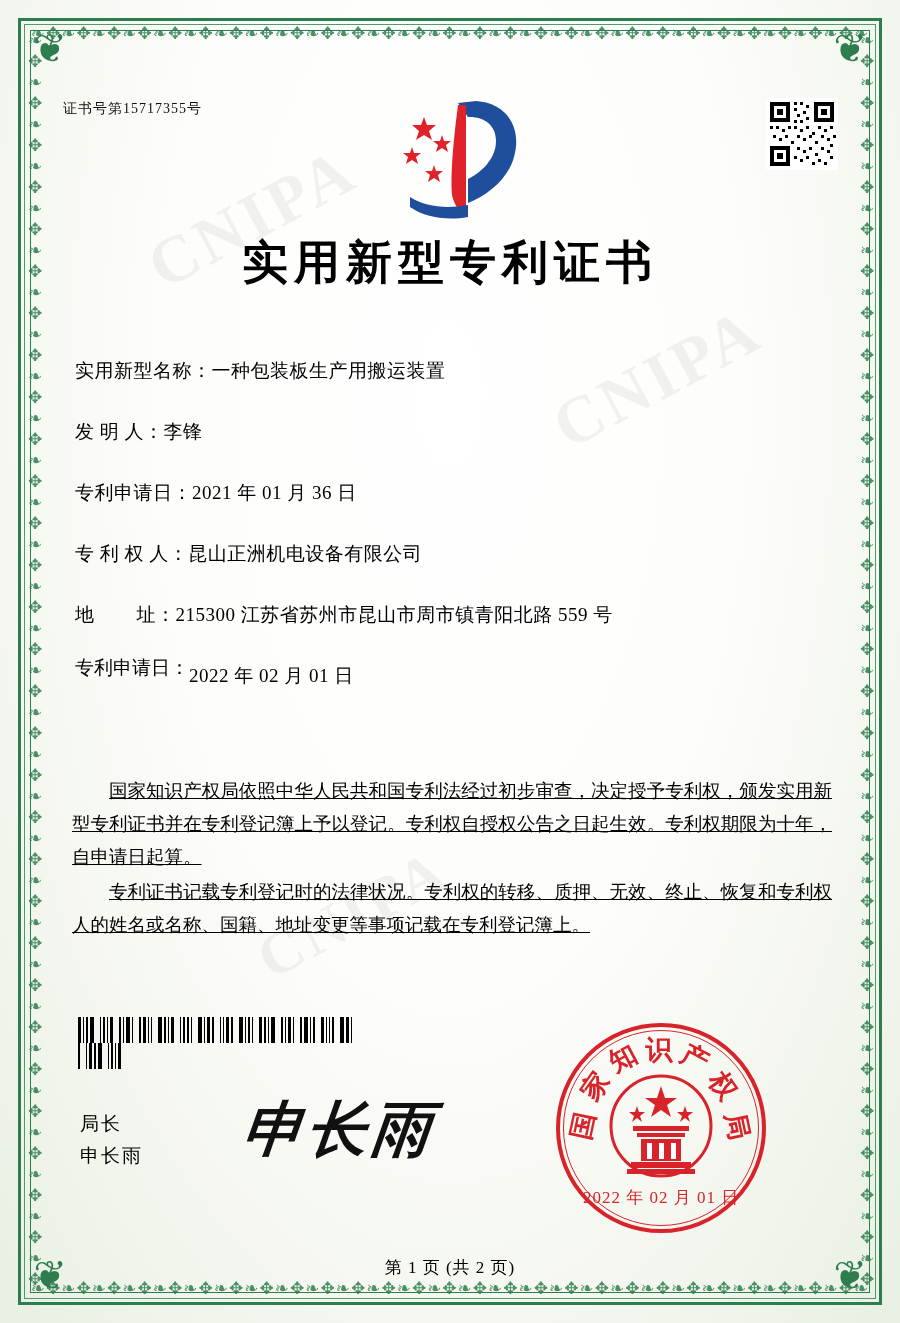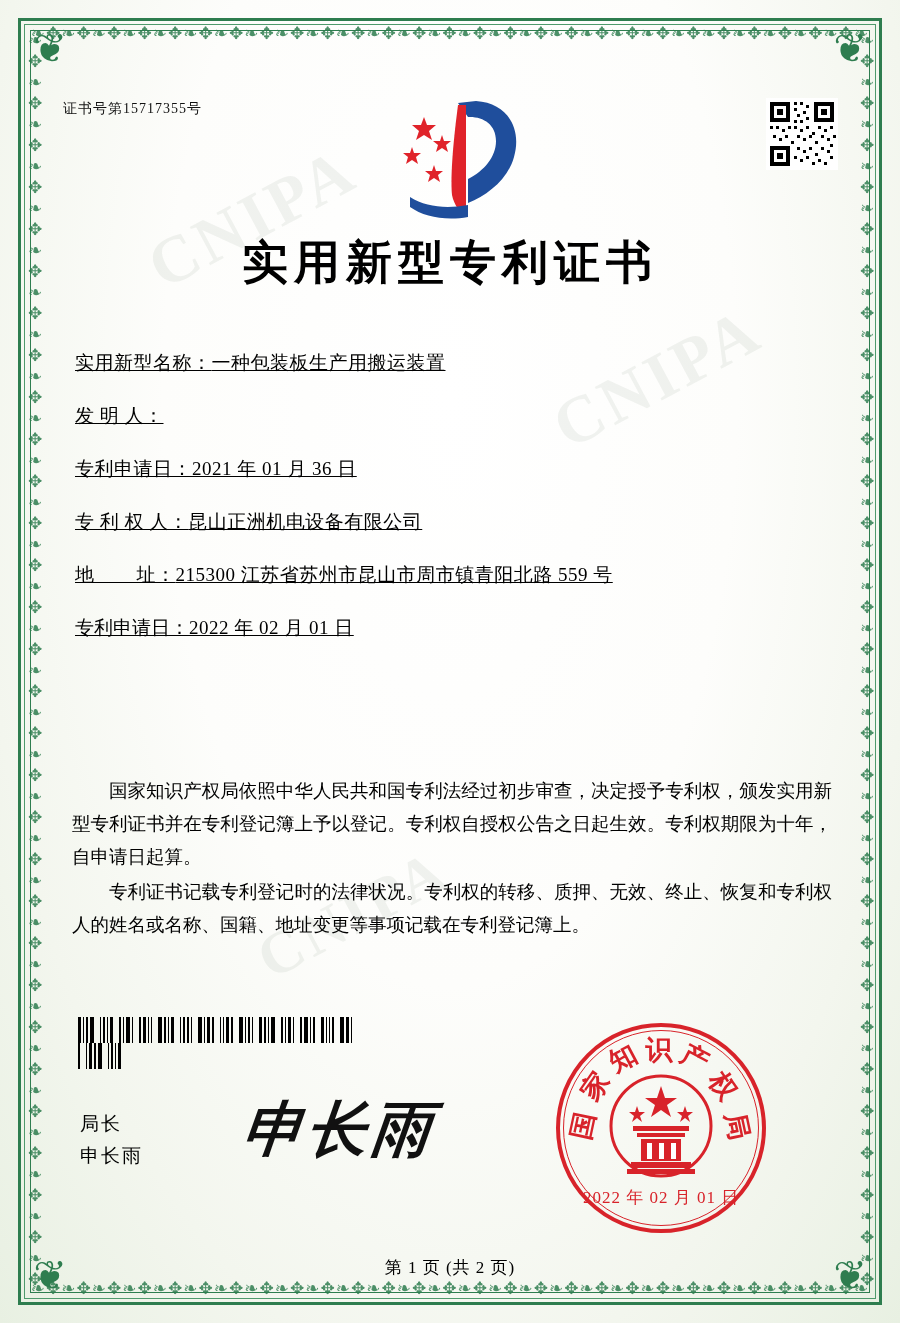--- a/index.html
+++ b/index.html
@@ -126,56 +126,57 @@
     letter-spacing: 6px;
     color: #000;
   }
 
   
   .fields {
     position: absolute;
     left: 75px;
     right: 66px;
     top: 350px;
-    text-decoration: underline;
   }
   .field-row {
     display: flex;
     align-items: baseline;
     font-size: 19px;
     color: #000;
     margin-bottom: 27px;
     letter-spacing: .5px;
   }
   .field-label {
     white-space: pre;
     flex: 0 0 auto;
   }
   .field-value {
     flex: 1 1 auto;
     letter-spacing: .5px;
+    margin-top: 8px;
   }
   .row-split { display: flex; align-items: baseline; margin-bottom: 24px; font-size: 19px; }
   .split-left { flex: 0 0 390px; display: flex; }
   .split-right { flex: 1 1 auto; display: flex; }
 
   
   .paragraphs {
     position: absolute;
     left: 72px;
     right: 68px;
     top: 775px;
     font-size: 18.5px;
     line-height: 33px;
     color: #000;
     text-align: justify;
   }
   .paragraphs p {
     margin: 0 0 2px 0;
     text-indent: 2em;
+    text-decoration: underline;
   }
 
   
   .barcode {
     position: absolute;
     left: 78px;
     top: 1017px;
     width: 278px;
     height: 26px;
   }
@@ -375,20 +376,21 @@
 
   <div class="title">实用新型专利证书</div>
 
   <div class="fields">
     <div class="field-row">
       <span class="field-label">实用新型名称：</span>
       <span class="field-value">一种包装板生产用搬运装置</span>
     </div>
     <div class="field-row">
       <span class="field-label">发 明 人：</span>
+      <span class="field-value">李锋</span>
     </div>
     <div class="field-row">
       <span class="field-label">专利申请日：</span>
       <span class="field-value">2021 年 01 月 36 日</span>
     </div>
     <div class="field-row">
       <span class="field-label">专 利 权 人：</span>
       <span class="field-value">昆山正洲机电设备有限公司</span>
     </div>
     <div class="field-row">

